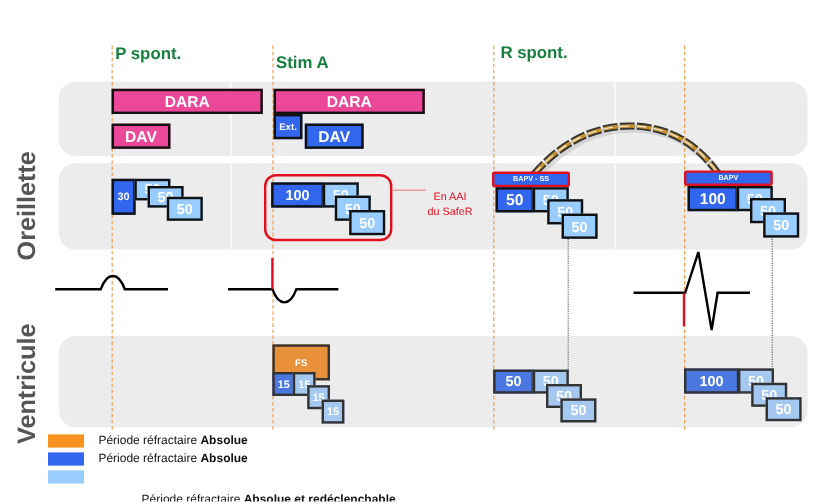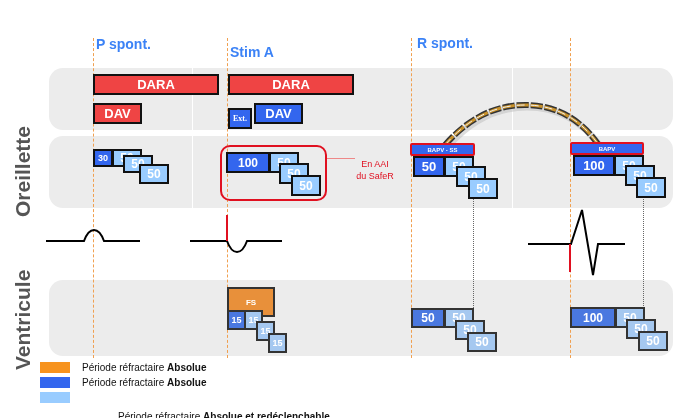--- a/index.html
+++ b/index.html
@@ -1,24 +1,24 @@
 <!DOCTYPE html>
 <html><head>
 <meta charset="utf-8">
 <style>
   html,body{margin:0;padding:0;background:#fff;}
   body{width:683px;height:418px;position:relative;overflow:hidden;font-family:"Liberation Sans",sans-serif;}
   .abs{position:absolute;}
   .band{position:absolute;background:#ececec;border-radius:14px;}
   .vline{position:absolute;width:0;border-left:1px dashed #f0a050;}
   .gline{position:absolute;width:0;border-left:1px dotted #666;}
-  .head{position:absolute;font-weight:bold;font-size:14px;color:#3b82f6;}
+  .head{position:absolute;font-weight:bold;font-size:14px;color:#15803d;}
   .side{position:absolute;font-weight:bold;font-size:21px;color:#555;transform:rotate(-90deg);transform-origin:center;white-space:nowrap;}
   .box{position:absolute;box-sizing:border-box;border:2px solid #111;color:#fff;font-weight:bold;display:flex;align-items:center;justify-content:center;font-size:12px;}
-  .or{background:#ef4444;}
+  .or{background:#ec4899;}
   .orv{background:#e8903a;border-color:#333;}
   .bl{background:#3366ee;}
   .blv{background:#4a78e0;border-color:#333;}
   .lb{background:#99ccff;}
   .lbv{background:#a5c8f0;border-color:#333;}
   .redframe{position:absolute;border:2px solid #e01020;border-radius:10px;box-sizing:border-box;}
   .note{position:absolute;color:#e01020;font-size:9px;text-align:center;line-height:12px;}
   .legend-sw{position:absolute;width:30px;height:11px;}
   .legend-tx{position:absolute;font-size:10px;color:#111;}
   .legend-tx b{font-weight:bold;}
@@ -44,31 +44,31 @@
 <div class="head" style="left:96px;top:36px;">P spont.</div>
 <div class="head" style="left:230px;top:44px;">Stim A</div>
 <div class="head" style="left:417px;top:35px;">R spont.</div>
 
 <div class="side" style="left:-22px;top:160px;width:90px;text-align:center;">Oreillette</div>
 <div class="side" style="left:-27px;top:308px;width:100px;text-align:center;">Ventricule</div>
 
 <div class="box or" style="left:93px;top:74px;width:126px;height:21px;font-size:13px;">DARA</div>
 <div class="box or" style="left:93px;top:103px;width:49px;height:21px;font-size:13px;">DAV</div>
 <div class="box or" style="left:228px;top:74px;width:126px;height:21px;font-size:13px;">DARA</div>
-<div class="box bl" style="left:228px;top:108px;width:24px;height:21px;font-size:8px;font-family:Liberation Serif, serif;">Ext.</div>
+<div class="box bl" style="left:228px;top:95px;width:24px;height:21px;font-size:8px;">Ext.</div>
 <div class="box bl" style="left:254px;top:103px;width:49px;height:21px;font-size:13px;">DAV</div>
 
 <svg class="abs" style="left:440px;top:100px;" width="165" height="48" viewBox="0 0 165 48">
   <path d="M5 45 Q 40 5 85 5 Q 130 5 158 44" fill="none" stroke="#bbb" stroke-width="7" opacity="0.5" transform="translate(2,2)"></path>
   <path d="M5 45 Q 40 5 85 5 Q 130 5 158 44" fill="none" stroke="#333" stroke-width="6" stroke-dasharray="12 2"></path>
   <path d="M5 45 Q 40 5 85 5 Q 130 5 158 44" fill="none" stroke="#c8912a" stroke-width="3" stroke-dasharray="12 2"></path>
   <path d="M5 45 Q 40 5 85 5 Q 130 5 158 44" fill="none" stroke="#f0f0f0" stroke-width="1" stroke-dasharray="8 6"></path>
 </svg>
 
-<div class="box bl" style="left:93px;top:149px;width:20px;height:18px;font-size:9px;">30</div>
+<div class="box bl" style="left:93px;top:149px;width:20px;height:30px;font-size:9px;">30</div>
 <div class="box lb" style="left:112px;top:149px;width:30px;height:18px;">50</div>
 <div class="box lb" style="left:123px;top:155px;width:30px;height:18px;">50</div>
 <div class="box lb" style="left:139px;top:164px;width:30px;height:20px;">50</div>
 
 <div class="redframe" style="left:220px;top:145px;width:107px;height:56px;"></div>
 <div class="box bl" style="left:226px;top:152px;width:44px;height:21px;">100</div>
 <div class="box lb" style="left:269px;top:152px;width:30px;height:21px;">50</div>
 <div class="box lb" style="left:279px;top:163px;width:30px;height:21px;">50</div>
 <div class="box lb" style="left:291px;top:175px;width:30px;height:21px;">50</div>
 <div class="abs" style="left:327px;top:158px;width:28px;height:1px;background:#e88;"></div>

